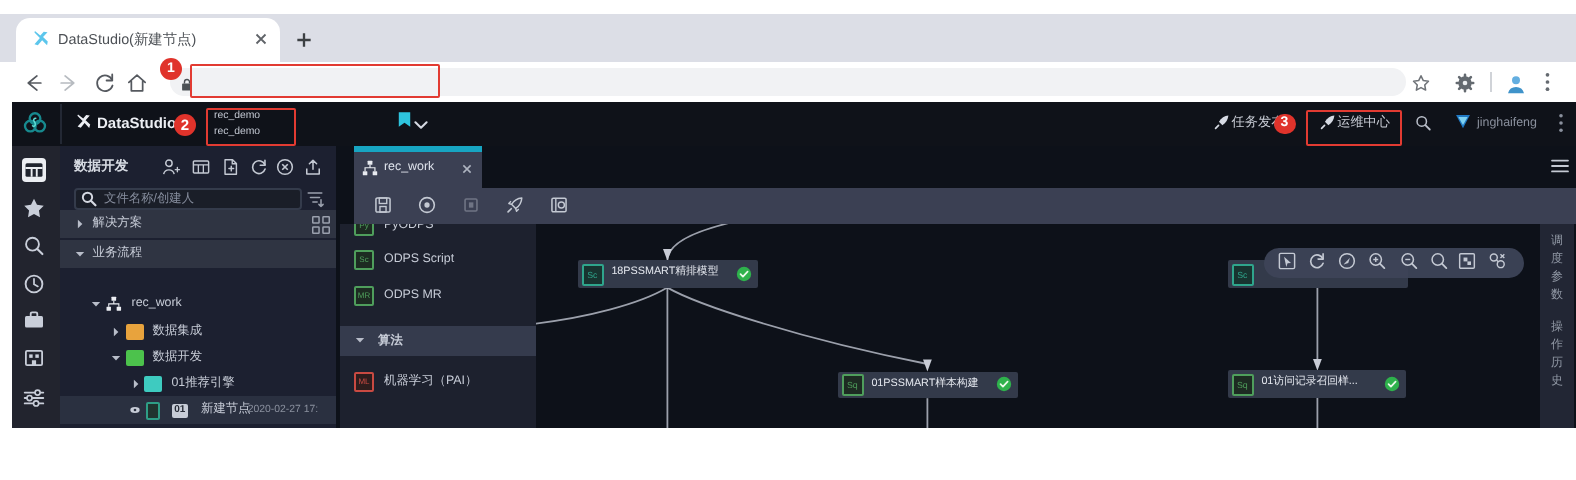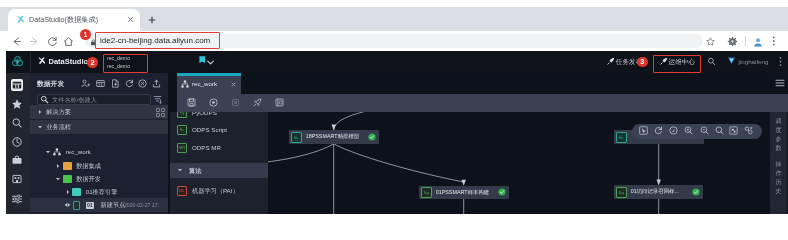--- a/index.html
+++ b/index.html
@@ -105,21 +105,21 @@
 <div class="root">
 
   <div class="chrome-top"></div>
   <div class="tabstrip"></div>
   <div class="tab"></div>
   <div class="tab-fav">
     <svg width="9" height="9" viewBox="0 0 16 16">
         <path d="M2.2 2.2 L7.0 7.2 L2.2 12.6 L5.2 13.6 L9.0 9.0 L13.4 13.6 L14.0 10.2 L9.8 6.2 L13.8 2.0 L10.4 1.6 L7.4 4.8 L2.6 0.8 Z" fill="#5cc6ec"></path>
       </svg>
   </div>
-  <div class="tab-title">DataStudio(数据集成)</div>
+  <div class="tab-title">DataStudio(新建节点)</div>
   <div class="tab-close">
     <svg width="9" height="9" viewBox="0 0 12 12">
         <path d="M3 3 L9 9 M9 3 L3 9" stroke="#5f6368" stroke-width="1.2" fill="none"></path>
       </svg>
   </div>
   <div class="newtab">
     <svg width="10" height="10" viewBox="0 0 12 12">
         <path d="M6 2 L6 10 M2 6 L10 6" stroke="#3c4043" stroke-width="1.4" fill="none"></path>
       </svg>
   </div>
@@ -146,21 +146,20 @@
         <path d="M1.8 6.6 L7 2 L12.2 6.6 M3.4 6 L3.4 12 L10.6 12 L10.6 6" stroke="#55595f" stroke-width="1.1" fill="none" stroke-linecap="round" stroke-linejoin="round"></path>
       </svg>
   </div>
   <div class="omnibox"></div>
   <div class="lockico">
     <svg width="7" height="7" viewBox="0 0 10 10">
         <rect x="1.5" y="4" width="7" height="5" rx=".6" fill="#4c5155"></rect>
         <path d="M3.2 4 V2.9 A1.8 1.8 0 0 1 6.8 2.9 V4" stroke="#4c5155" stroke-width="1" fill="none"></path>
       </svg>
   </div>
-  <div class="url">ide2-cn-beijing.data.aliyun.com</div>
   <div class="tbr" style="left:706px;width:9px;height:9px;top:37px">
     <svg width="9" height="9" viewBox="0 0 14 14">
         <path d="M7 1.4 L8.8 5.1 L12.8 5.6 L9.9 8.5 L10.6 12.5 L7 10.6 L3.4 12.5 L4.1 8.5 L1.2 5.6 L5.2 5.1 Z" stroke="#6f7378" stroke-width="1.2" fill="none" stroke-linejoin="round"></path>
       </svg>
   </div>
   <div class="tbr" style="left:728px;width:9px;height:9px;top:37px">
     <svg width="9" height="9" viewBox="0 0 14 14">
         <circle cx="7" cy="7" r="5.2" fill="#646a70"></circle>
         <circle cx="7" cy="7" r="1.8" fill="#eceff1"></circle>
         <path d="M7 .6 L7 2.6 M7 11.4 L7 13.4 M.6 7 L2.6 7 M11.4 7 L13.4 7 M2.4 2.4 L3.9 3.9 M10.1 10.1 L11.6 11.6 M11.6 2.4 L10.1 3.9 M3.9 10.1 L2.4 11.6" stroke="#646a70" stroke-width="2" stroke-linecap="round"></path>

